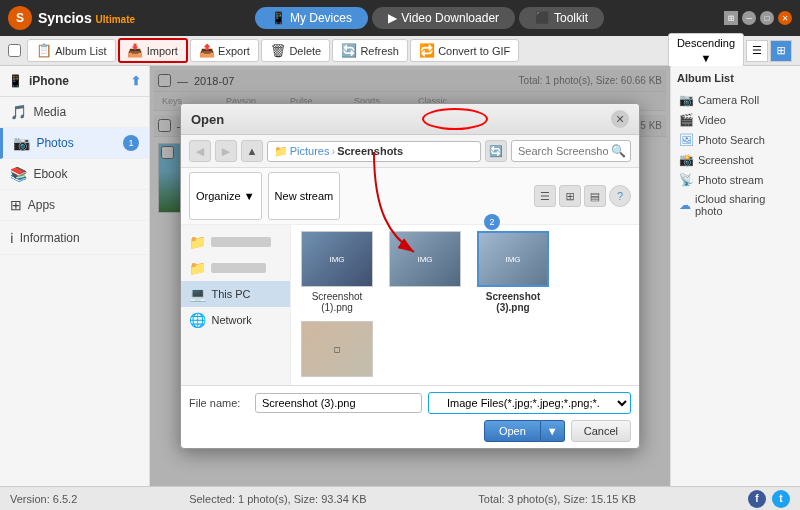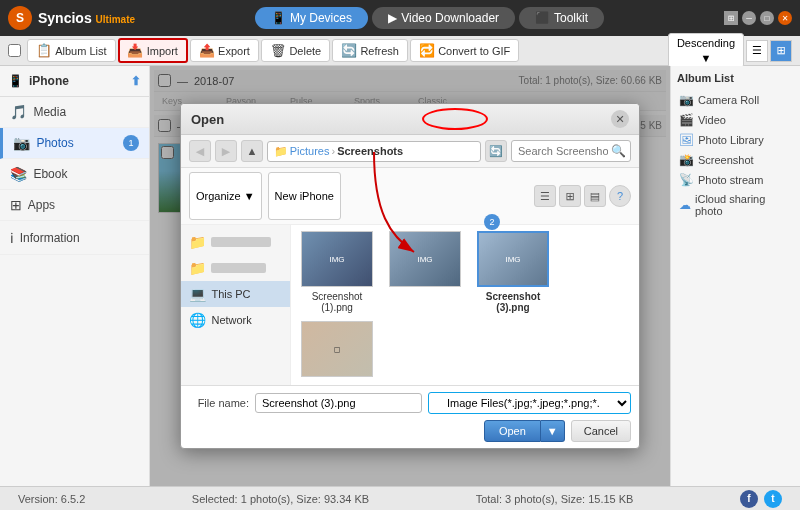--- a/index.html
+++ b/index.html
@@ -183,21 +183,21 @@
       font-size: 11px;
     }
     .right-panel-item .rp-icon { font-size: 12px; color: #4a90d9; }
 
     
     .statusbar {
       height: 24px;
       background: #e8e8e8;
       border-top: 1px solid #ccc;
       display: flex; align-items: center; justify-content: space-between;
-      padding: 0 18px;
+      padding: 0 10px;
       font-size: 11px;
       color: #555;
     }
     .statusbar-right { display: flex; gap: 6px; }
     .social-btn {
       width: 18px; height: 18px;
       border-radius: 50%;
       display: flex; align-items: center; justify-content: center;
       font-size: 10px; font-weight: bold; color: white; cursor: pointer;
     }
@@ -327,21 +327,21 @@
     }
     .file-name { font-size: 10px; color: #333; text-align: center; }
     .dialog-footer {
       border-top: 1px solid #ddd;
       padding: 6px 8px;
     }
     .dialog-footer-row {
       display: flex; align-items: center; gap: 6px;
       margin-bottom: 6px;
     }
-    .footer-label { width: 60px; text-align: right; font-size: 11px; color: #444; }
+    .footer-label { width: 60px; text-align: left; font-size: 11px; color: #444; }
     .footer-input {
       flex: 1;
       border: 1px solid #bbb;
       border-radius: 3px;
       padding: 3px 6px;
       font-size: 11px;
     }
     .footer-select {
       border: 1px solid #0ea5e9;
       border-radius: 3px;
@@ -585,21 +585,21 @@
             <input class="search-input" type="text" placeholder="Search Screenshots" style="">
             <span>🔍</span>
           </div>
         </div>
 
         <div class="dialog-toolbar">
           <div class="dialog-toolbar-btn">
             <span>Organize ▼</span>
           </div>
           <div class="dialog-toolbar-btn">
-            <span>New iPhone</span>
+            <span>New stream</span>
           </div>
           <div style="margin-left:auto; display:flex; gap:3px;">
             <div class="nav-btn">☰</div>
             <div class="nav-btn">⊞</div>
             <div class="nav-btn">▤</div>
             <div class="nav-btn" style="color:#4a90d9; border-radius:50%;">?</div>
           </div>
         </div>
 
         <div class="dialog-body">
@@ -698,21 +698,21 @@
     <div class="right-panel-item">
       <span class="rp-icon">📷</span>
       <span>Camera Roll</span>
     </div>
     <div class="right-panel-item">
       <span class="rp-icon">🎬</span>
       <span>Video</span>
     </div>
     <div class="right-panel-item">
       <span class="rp-icon">🖼</span>
-      <span>Photo Library</span>
+      <span>Photo Search</span>
     </div>
     <div class="right-panel-item">
       <span class="rp-icon">📸</span>
       <span>Screenshot</span>
     </div>
     <div class="right-panel-item">
       <span class="rp-icon">📡</span>
       <span>Photo stream</span>
     </div>
     <div class="right-panel-item">

